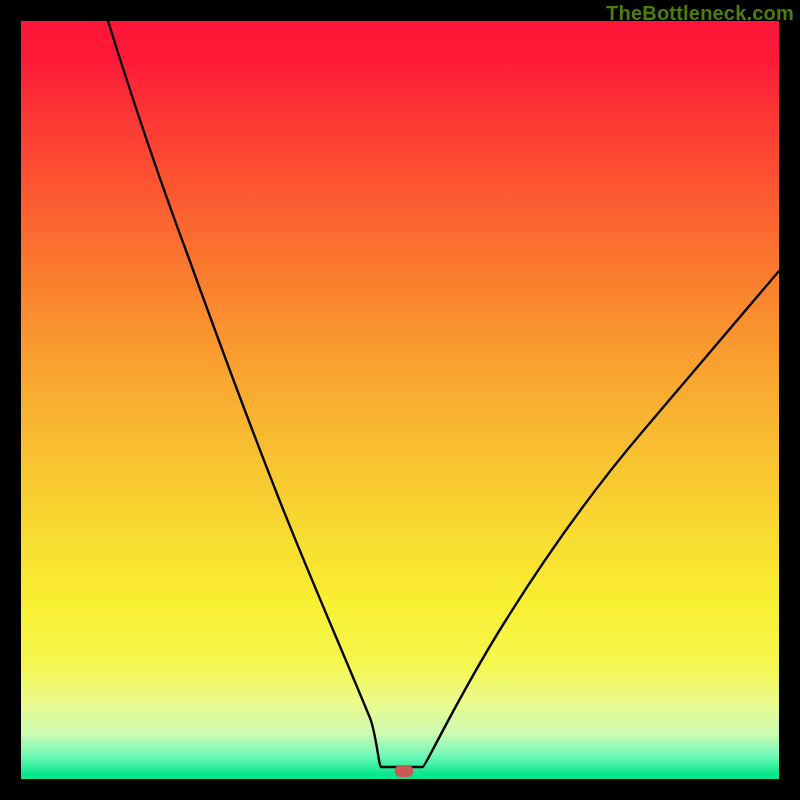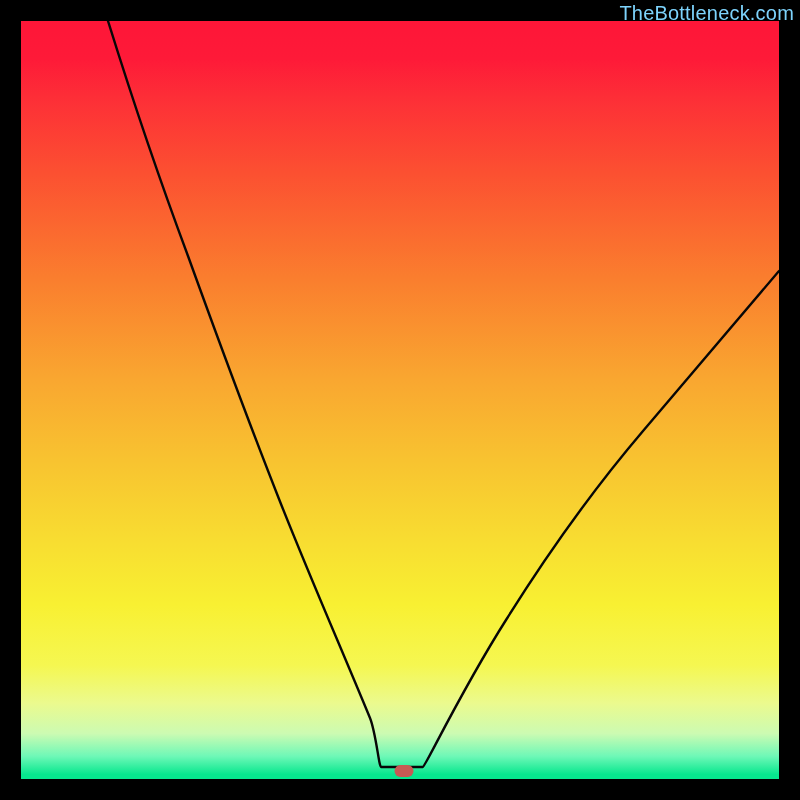--- a/index.html
+++ b/index.html
@@ -61,24 +61,24 @@
     width: 19px;
     height: 12px;
     border-radius: 6px;
     background: #c85a54;
     transform: translate(-50%, -50%);
   }
   .watermark {
     position: absolute;
     top: 2px;
     right: 6px;
-    color: #7dd3fc;
+    color: #4d7c0f;
     font-size: 20px;
     letter-spacing: 0.2px;
-    font-weight: 400;
+    font-weight: 700;
     text-align: right;
   }
 </style>
 </head>
 <body>
 
 <div class="frame">
 
   <div class="plot-area">
     <div class="gradient"></div>

